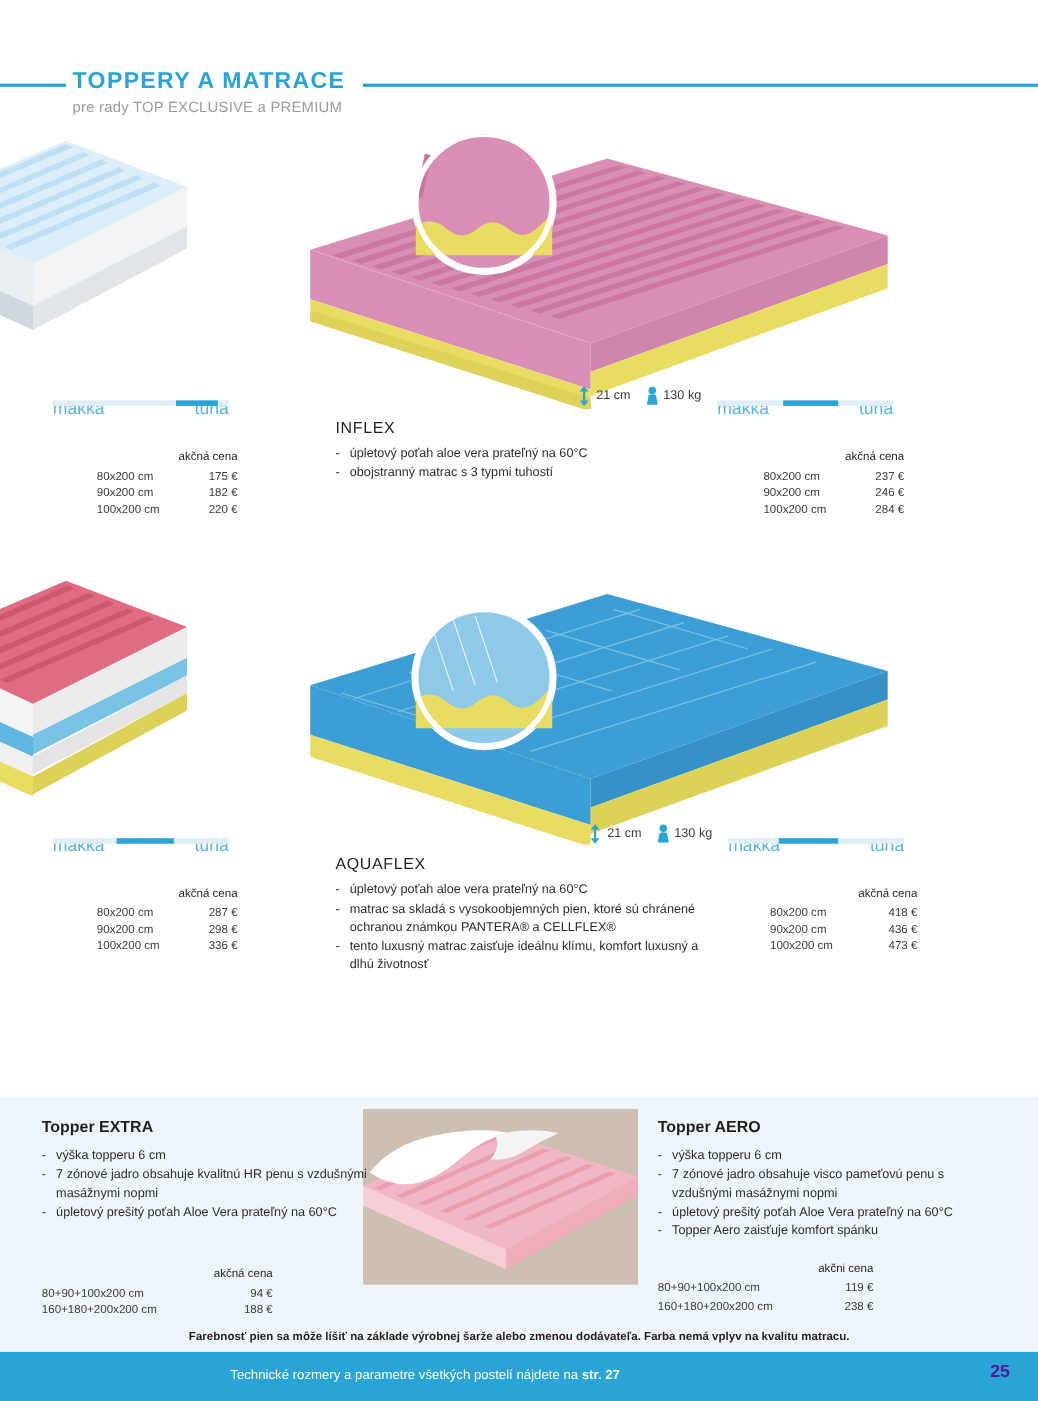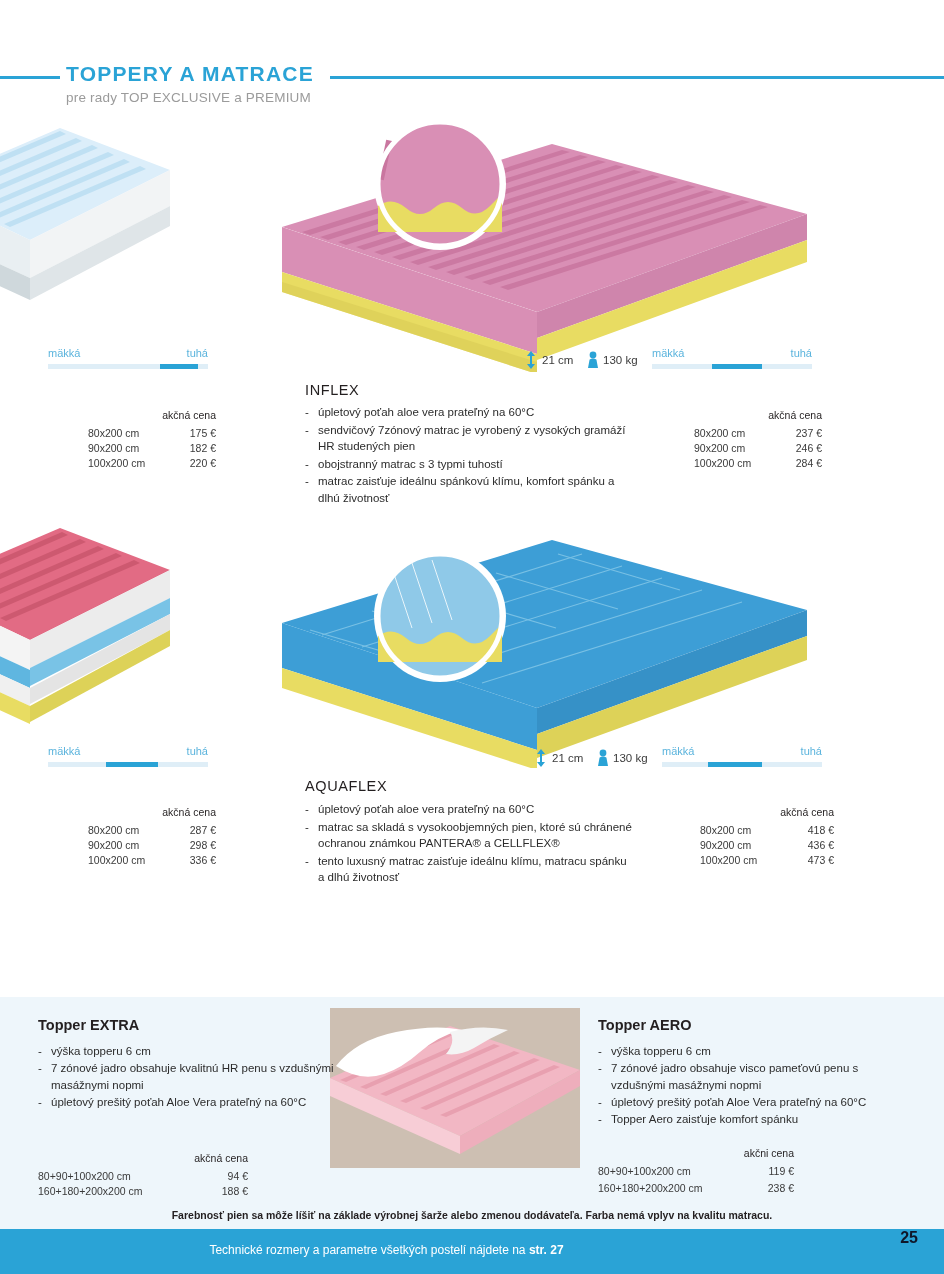--- a/index.html
+++ b/index.html
@@ -27,21 +27,21 @@
     color:#2aa3d6;
   }
   .header-sub {
     position:absolute; left:66px; top:28px;
     font-size:13.5px; color:#9b9b9b; letter-spacing:0.2px;
   }
 
   
   .firmness { position:absolute; width:160px; }
   .firmness .lbl-soft, .firmness .lbl-firm {
-    position:absolute; top:0; font-size:11px; color:#5bb4dd;text-align:center;
+    position:absolute; top:16px; font-size:16px; color:#5bb4dd;text-align:center;
   }
   .firmness .lbl-soft { left:0; }
   .firmness .lbl-firm { right:0;padding-left:12px; }
   .firmness .track {
     position:absolute; top:17px; left:0; width:160px; height:5px; background:#dfeef7;
   }
   .firmness .fill {
     position:absolute; top:17px; height:5px; background:#2aa3d6;
   }
 
@@ -88,21 +88,21 @@
   }
   .footer-bar {
     position:absolute; left:0; top:1229px; width:944px; height:45px; background:#2aa3d6;
   }
   .footer-text {
     position:absolute; left:0; top:14px; width:773px; text-align:center;
     font-size:12px; color:#ffffff;
   }
   .footer-text b { font-weight:bold; }
   .page-no {
-    position:absolute; right:26px; top:0; font-size:16px; font-weight:bold; color:#0f172a;
+    position:absolute; right:26px; top:10px; font-size:16px; font-weight:bold; color:#4c1d95;
   }
 </style>
 </head>
 <body>
 
 <div class="page-header">
   <div class="header-rule-left"></div>
   <div class="header-rule-right"></div>
   <div class="header-title">TOPPERY A MATRACE</div>
   <div class="header-sub">pre rady TOP EXCLUSIVE a PREMIUM</div>
@@ -191,27 +191,21 @@
   <div class="fill" style="left:60px; width:50px;"></div>
 </div>
 
 <div class="prod-name" style="left:305px; top:382px;">INFLEX</div>
 
 <div class="bullets" style="left:305px; top:404px;">
   <div class="b">
       <span class="cont">úpletový poťah aloe vera prateľný na 60°C</span>
     </div>
   <div class="b">
-      <span class="cont">sendvičový 7zónový matrac je vyrobený z vysokých gramáží HR studených pien</span>
-    </div>
-  <div class="b">
       <span class="cont">obojstranný matrac s 3 typmi tuhostí</span>
-    </div>
-  <div class="b">
-      <span class="cont">matrac zaisťuje ideálnu spánkovú klímu, komfort spánku a dlhú životnosť</span>
     </div>
 </div>
 
 <div class="ptable" style="left:88px; top:409px; width:128px;">
   <span class="akc">akčná cena</span>
   <div class="rows">
     <div class="row">
       <span class="size">80x200 cm</span>
       <span class="price">175 €</span>
     </div>
@@ -324,21 +318,21 @@
 <div class="prod-name" style="left:305px; top:778px;">AQUAFLEX</div>
 
 <div class="bullets" style="left:305px; top:801px;">
   <div class="b">
       <span class="cont">úpletový poťah aloe vera prateľný na 60°C</span>
     </div>
   <div class="b">
       <span class="cont">matrac sa skladá s vysokoobjemných pien, ktoré sú chránené ochranou známkou PANTERA® a CELLFLEX®</span>
     </div>
   <div class="b">
-      <span class="cont">tento luxusný matrac zaisťuje ideálnu klímu, matracu spánku a dlhú životnosť</span>
+      <span class="cont">tento luxusný matrac zaisťuje ideálnu klímu, komfort luxusný a dlhú životnosť</span>
     </div>
 </div>
 
 <div class="ptable" style="left:88px; top:806px; width:128px;">
   <span class="akc">akčná cena</span>
   <div class="rows">
     <div class="row">
       <span class="size">80x200 cm</span>
       <span class="price">287 €</span>
     </div>

